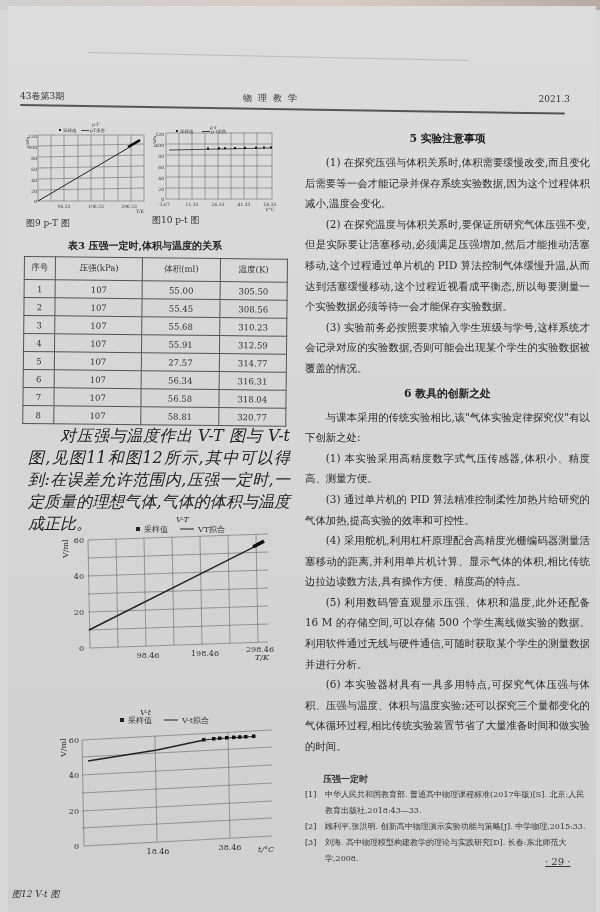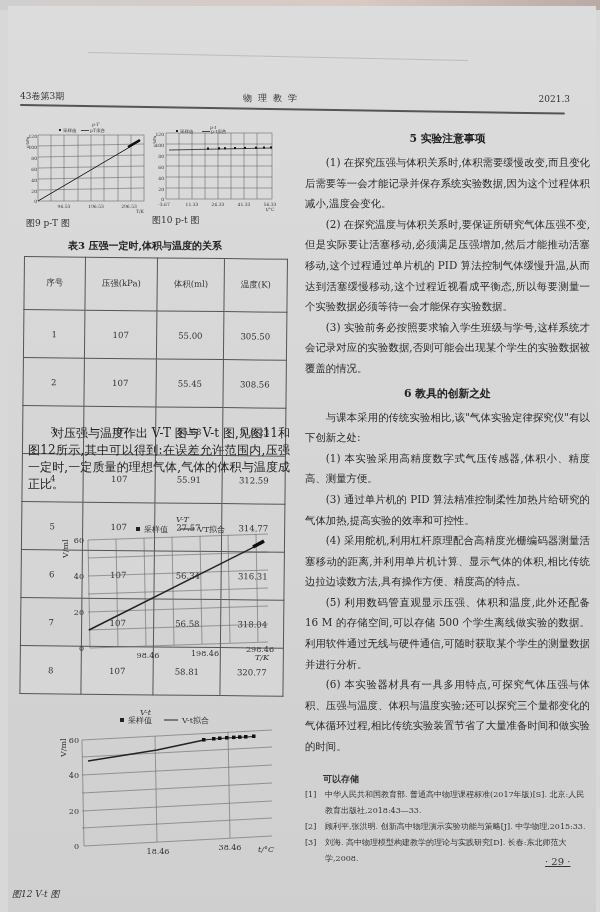--- a/index.html
+++ b/index.html
@@ -9,24 +9,24 @@
   .faint-line{position:absolute;left:80px;top:46px;width:380px;height:1px;background:#aaa;transform:rotate(1.2deg);transform-origin:left;opacity:.6;}
   .header{position:absolute;left:20px;top:86px;width:520px;height:22px;font-size:9px;}
   .header .vol{position:absolute;left:0;top:4px;color:#333;}
   .header .jn{position:absolute;left:223px;top:6px;letter-spacing:6px;color:#333;}
   .header .dt{position:absolute;right:-30px;top:8px;color:#333;}
   .header .rule{position:absolute;left:0;top:18px;width:545px;height:2px;background:#555;transform:rotate(0.9deg);transform-origin:left;border-radius:1px;}
   .col-right{position:absolute;left:305px;top:130px;width:285px;}
   .cap{font-size:9px;color:#333;}
   .tbl-title{position:absolute;left:30px;top:239px;font-size:10px;font-weight:bold;color:#222;margin-left:38px;}
   table.dt{position:absolute;left:24px;top:256px;width:264px;border-collapse:collapse;font-size:8.5px;transform:rotate(0.6deg);transform-origin:left top;}
-  table.dt th,table.dt td{border:1px solid #555;text-align:center;height:17px;padding:15px;color:#333;font-weight:normal;}
+  table.dt th,table.dt td{border:1px solid #555;text-align:center;height:17px;padding:0;color:#333;font-weight:normal;}
   table.dt th{height:22px;}
   table.dt tr:nth-child(even) td{background:#d6d6d6;}
-  .para{position:absolute;font-size:12px;line-height:17px;color:#222;text-align:justify;}
+  .para{position:absolute;font-size:16px;line-height:22px;color:#222;text-align:justify;font-style:italic;}
   .rpara{font-size:10.4px;line-height:20.6px;color:#2a2a2a;text-align:justify;margin:0;}
   .rhead{text-align:center;font-weight:bold;font-size:10.8px;margin:2px 0 6px 0;color:#222;}
   .indent{text-indent:2em;}
   .refs{font-size:8px;line-height:16px;color:#333;}
   .refs .rt{font-weight:bold;font-size:9px;margin-left:18px;}
   .refitem{position:relative;padding-left:20px;}
   .refitem .n{position:absolute;left:0;top:0;}
   .pageno{position:absolute;left:545px;top:856px;font-size:10px;color:#333;text-decoration:underline;}
   .chartbox{position:absolute;}
   svg text{font-family:"DejaVu Serif",serif;}
@@ -304,21 +304,21 @@
   <p class="rpara indent">(3) 实验前务必按照要求输入学生班级与学号,这样系统才会记录对应的实验数据,否则可能会出现某个学生的实验数据被覆盖的情况。</p>
   <div class="rhead" style="margin-top:8px;">6  教具的创新之处</div>
   <p class="rpara indent">与课本采用的传统实验相比,该"气体实验定律探究仪"有以下创新之处:</p>
   <p class="rpara indent">(1) 本实验采用高精度数字式气压传感器,体积小、精度高、测量方便。</p>
   <p class="rpara indent">(3) 通过单片机的 PID 算法精准控制柔性加热片给研究的气体加热,提高实验的效率和可控性。</p>
   <p class="rpara indent">(4) 采用舵机,利用杠杆原理配合高精度光栅编码器测量活塞移动的距离,并利用单片机计算、显示气体的体积,相比传统边拉边读数方法,具有操作方便、精度高的特点。</p>
   <p class="rpara indent">(5) 利用数码管直观显示压强、体积和温度,此外还配备 16 M 的存储空间,可以存储 500 个学生离线做实验的数据。利用软件通过无线与硬件通信,可随时获取某个学生的测量数据并进行分析。</p>
   <p class="rpara indent">(6) 本实验器材具有一具多用特点,可探究气体压强与体积、压强与温度、体积与温度实验;还可以探究三个量都变化的气体循环过程,相比传统实验装置节省了大量准备时间和做实验的时间。</p>
 
   <div class="refs" style="margin-top:14px;">
-    <div class="rt">可以存储</div>
+    <div class="rt">压强一定时</div>
     <div class="refitem">
       <span class="n">[1]</span>
       <span>中华人民共和国教育部. 普通高中物理课程标准(2017年版)[S]. 北京:人民教育出版社,2018:43—33.</span>
     </div>
     <div class="refitem">
       <span class="n">[2]</span>
       <span>顾利平,张洪明. 创新高中物理演示实验功能与策略[J]. 中学物理,2015:33.</span>
     </div>
     <div class="refitem">
       <span class="n">[3]</span>

